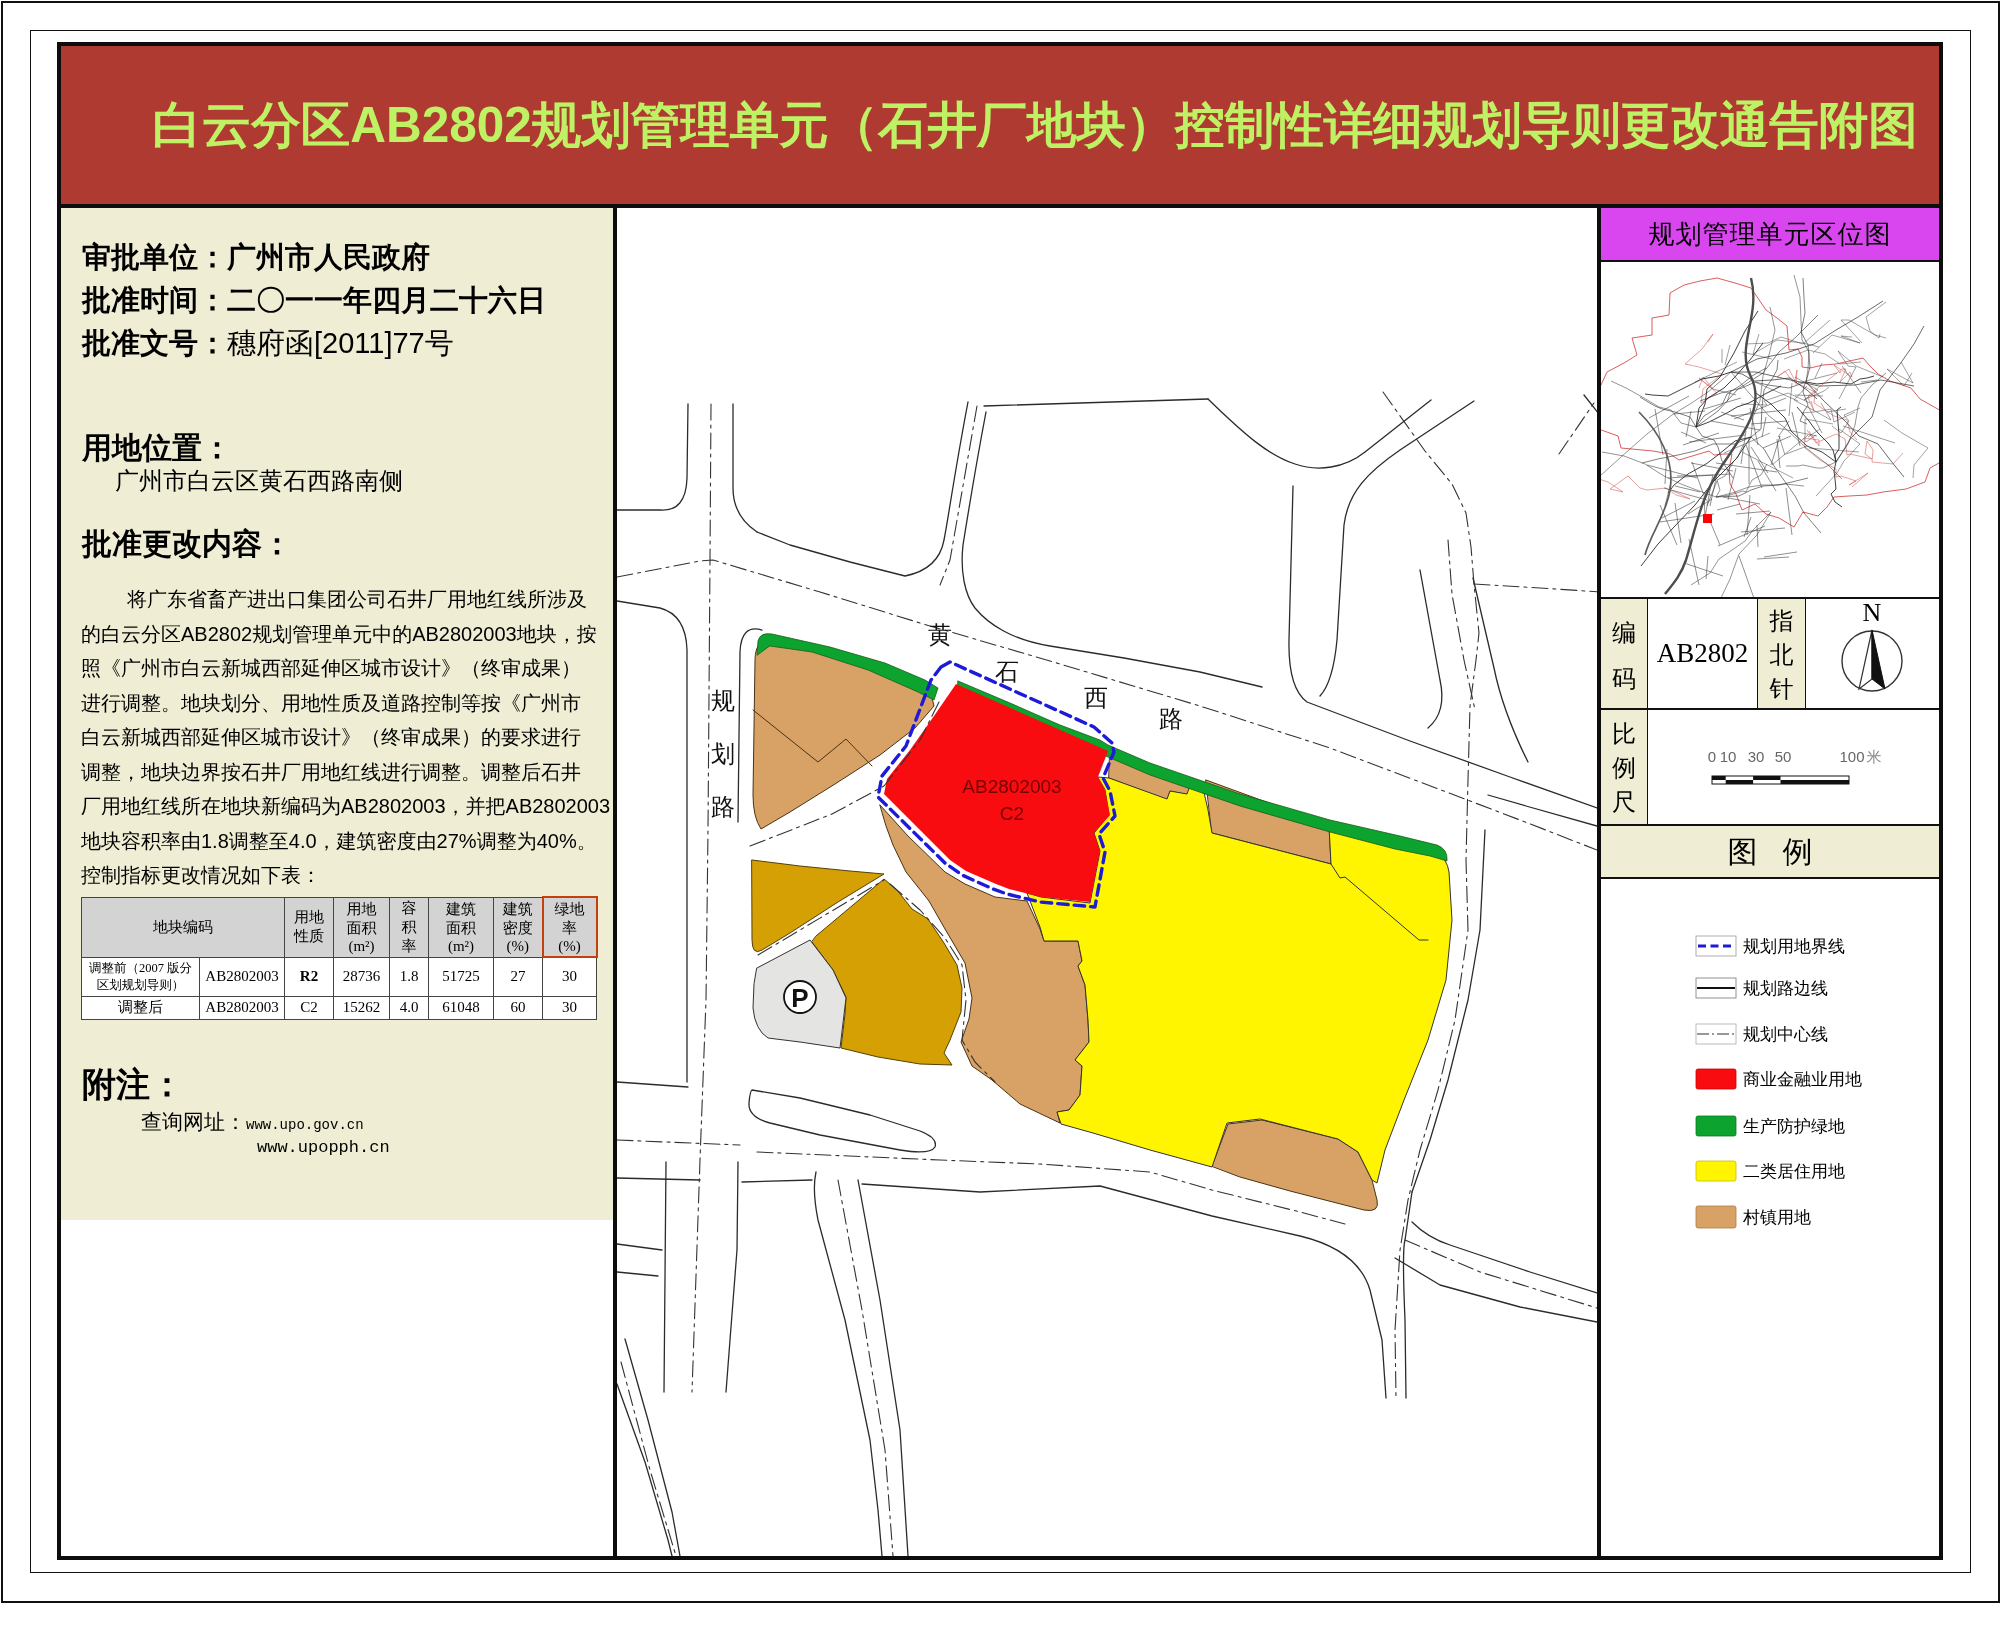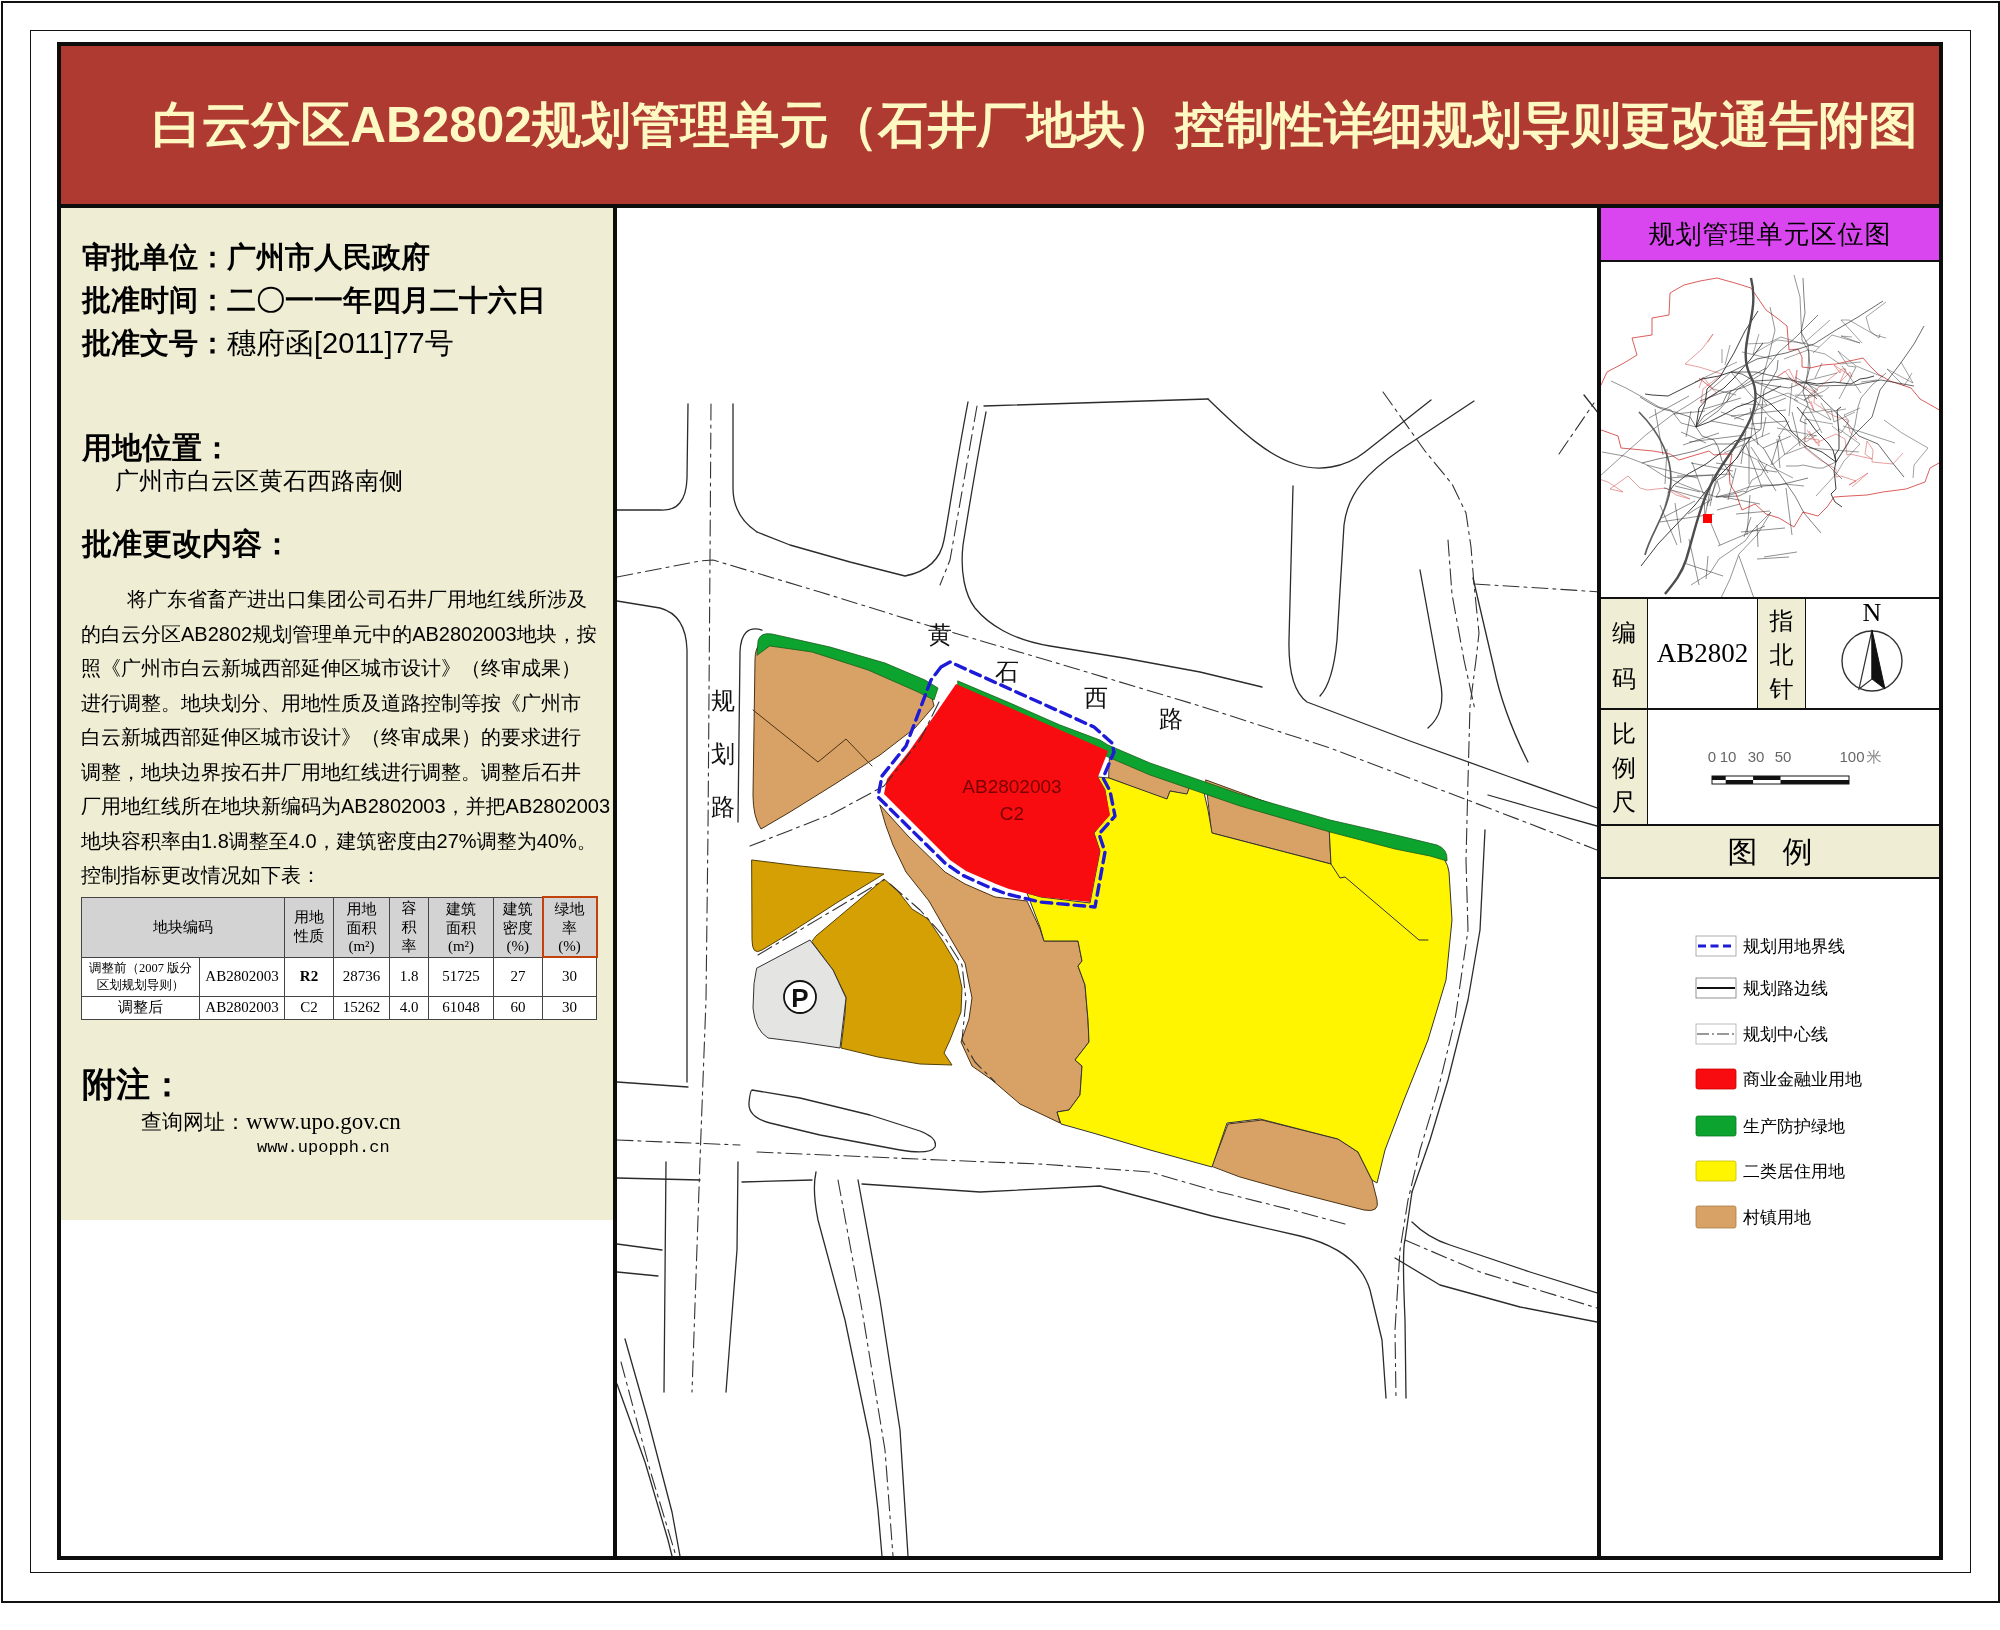--- a/index.html
+++ b/index.html
@@ -2,21 +2,21 @@
 <html><head>
 <meta charset="utf-8">
 <style>
 html,body{margin:0;padding:0;}
 body{width:2000px;height:1630px;background:#ffffff;font-family:"Liberation Sans",sans-serif;position:relative;overflow:hidden;}
 .abs{position:absolute;}
 #outer{left:1px;top:1px;width:1995px;height:1598px;border:2.5px solid #111;}
 #inner{left:30px;top:30px;width:1939px;height:1541px;border:1.7px solid #111;}
 #frame{left:57px;top:42px;width:1878px;height:1510px;border:4px solid #0d0d0d;}
 #banner{left:61px;top:46px;width:1878px;height:158px;background:#ae3a32;}
-#banner div{width:100%;box-sizing:border-box;padding-left:70px;text-align:center;font-size:49.5px;font-weight:bold;color:#fef9c3;letter-spacing:0px;line-height:158px;white-space:nowrap;}
+#banner div{width:100%;box-sizing:border-box;padding-left:70px;text-align:center;font-size:49.5px;font-weight:bold;color:#bef264;letter-spacing:0px;line-height:158px;white-space:nowrap;}
 #leftpanel{left:61px;top:208px;width:552px;height:1012px;background:#efeed5;overflow:hidden;}
 #vdiv1{left:613px;top:208px;width:4px;height:1348px;background:#0d0d0d;}
 #hdiv1{left:61px;top:204px;width:1878px;height:4px;background:#0d0d0d;}
 #mappanel{left:617px;top:208px;width:980px;height:1348px;background:#ffffff;}
 #vdiv2{left:1597px;top:208px;width:4px;height:1348px;background:#0d0d0d;}
 #rightpanel{left:1601px;top:208px;width:338px;height:1348px;background:#ffffff;}
 </style>
 </head>
 <body>
 
@@ -89,21 +89,21 @@
       <td style="border:1px solid #444;">4.0</td>
       <td style="border:1px solid #444;">61048</td>
       <td style="border:1px solid #444;">60</td>
       <td style="border:1px solid #444;">30</td>
     </tr>
   </tbody>
     </table>
 
   <div class="abs" style="left:21px;top:854px;font-size:34px;font-weight:bold;color:#000;">附注：</div>
 
-  <div class="abs" style="left:80px;top:900px;font-size:21px;color:#000;">查询网址：<span style="font-family:Liberation Serif, serif;font-size:23px;">www.upo.gov.cn</span></div>
+  <div class="abs" style="left:80px;top:900px;font-size:21px;color:#000;">查询网址：<span style="font-family:Liberation Mono, monospace;font-size:14px;">www.upo.gov.cn</span></div>
 
   <div class="abs" style="left:196px;top:930px;font-size:17px;color:#000;font-family:Liberation Mono, monospace;">www.upopph.cn</div>
 </div>
 
 <div class="abs" id="vdiv1"></div>
 
 <div class="abs" id="mappanel">
 <svg width="980" height="1348" viewBox="617 208 980 1348" font-family="Liberation Sans,sans-serif">
   <g stroke-linejoin="round" stroke-linecap="round">
 

